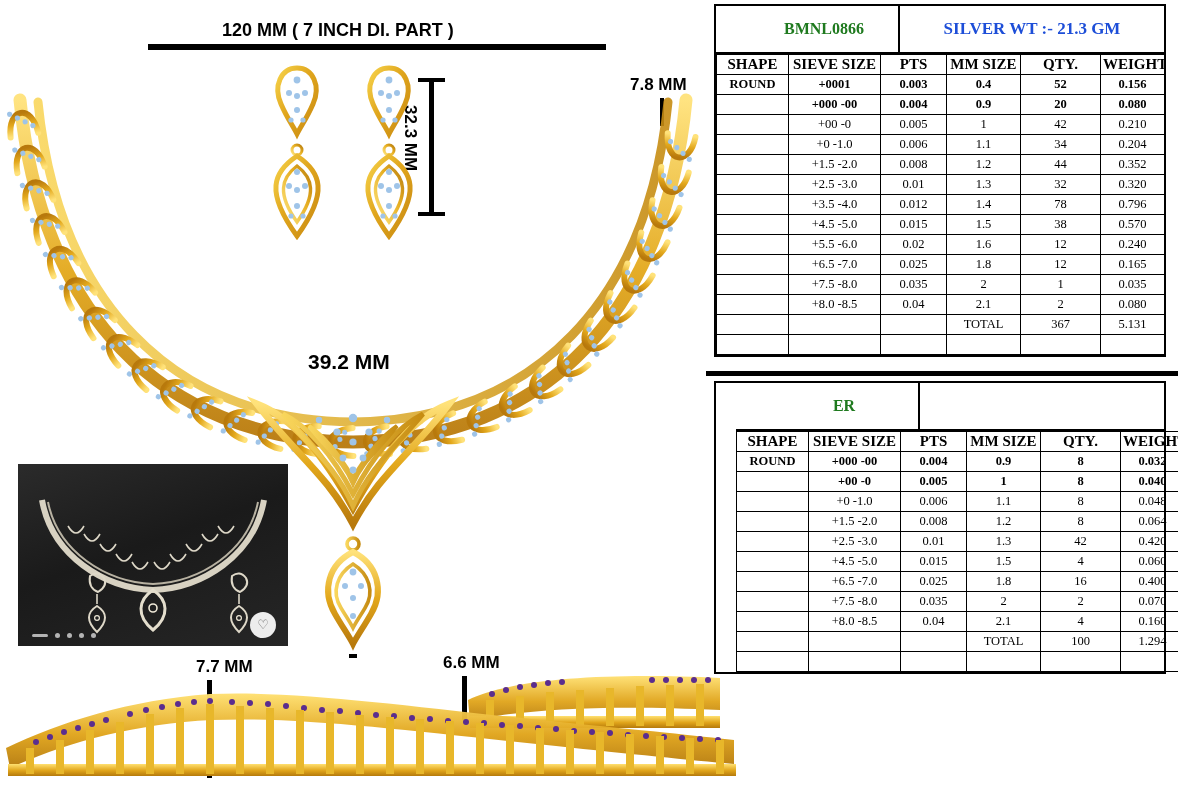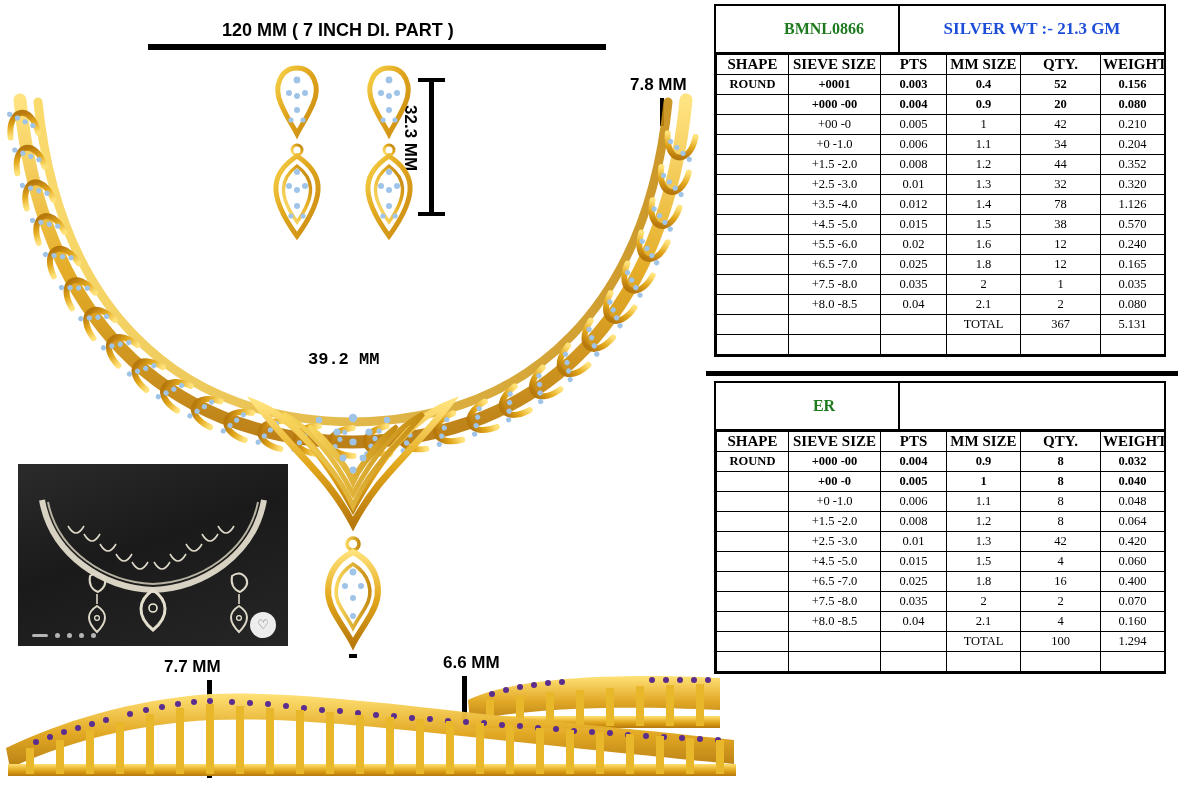--- a/index.html
+++ b/index.html
@@ -91,21 +91,21 @@
   
   .table-block {
     position: absolute;
     left: 714px;
     width: 452px;
     border: 2px solid #000;
     box-sizing: border-box;
     background: #fff;
   }
   #table-block-1 { top: 4px; }
-  #table-block-2 { top: 381px; }
+  #table-block-2 { top: 381px; padding-left: 20px; }
 
   .table-head {
     display: flex;
     border-bottom: 2px solid #000;
     height: 46px;
   }
   .table-head .code {
     width: 150px;
     border-right: 2px solid #000;
     display: flex; align-items: center; justify-content: center;
@@ -171,21 +171,21 @@
   <div class="dim-label" style="left:222px; top:20px; font-size:18px;">120 MM ( 7 INCH DI. PART )</div>
 
   <div class="rule-v" style="left:429px; top:78px; width:5px; height:138px;"></div>
   <div class="rule-h" style="left:418px; top:78px; width:27px; height:4px;"></div>
   <div class="rule-h" style="left:418px; top:212px; width:27px; height:4px;"></div>
   <div class="dim-label" style="left:420px; top:105px; font-size:17px; transform: rotate(90deg); transform-origin: left top;">32.3 MM</div>
 
   <div class="dim-label" style="left:630px; top:75px; font-size:17px;">7.8 MM</div>
   <div class="rule-v" style="left:660px; top:98px; width:4px; height:28px;"></div>
 
-  <div class="dim-label" style="left:308px; top:350px; font-size:17px;font-family:Liberation Mono, monospace;">39.2 MM</div>
+  <div class="dim-label" style="left:308px; top:350px; font-size:21px;">39.2 MM</div>
 
   <svg id="earring-art" viewBox="0 0 180 190">
     <defs>
       <linearGradient id="gold" x1="0" y1="0" x2="1" y2="1">
         <stop offset="0%" stop-color="#f6d24a"></stop>
         <stop offset="45%" stop-color="#e0a61d"></stop>
         <stop offset="100%" stop-color="#c98a12"></stop>
       </linearGradient>
       <linearGradient id="gold2" x1="0" y1="1" x2="1" y2="0">
         <stop offset="0%" stop-color="#ffe680"></stop>
@@ -471,21 +471,21 @@
     <div class="dots">
       <i class="bar"></i>
       <i></i>
       <i></i>
       <i></i>
       <i></i>
     </div>
     <div class="heart">♡</div>
   </div>
 
-  <div class="dim-label" style="left:164px; top:657px; font-size:17px;">7.7 MM</div>
+  <div class="dim-label" style="left:196px; top:657px; font-size:17px;">7.7 MM</div>
   <div class="rule-v" style="left:207px; top:680px; width:5px; height:98px;"></div>
 
   <div class="dim-label" style="left:443px; top:653px; font-size:17px;">6.6 MM</div>
   <div class="rule-v" style="left:462px; top:676px; width:5px; height:44px;"></div>
 
   <svg id="side-art" viewBox="0 0 740 128">
     <defs>
       <linearGradient id="g3" x1="0" y1="0" x2="0" y2="1">
         <stop offset="0%" stop-color="#ffe070"></stop>
         <stop offset="55%" stop-color="#e0a41a"></stop>
@@ -670,21 +670,21 @@
         <td>1.3</td>
         <td>32</td>
         <td>0.320</td>
       </tr>
       <tr>
         <td></td>
         <td>+3.5 -4.0</td>
         <td>0.012</td>
         <td>1.4</td>
         <td>78</td>
-        <td>1.126</td>
+        <td>0.796</td>
       </tr>
       <tr>
         <td></td>
         <td>+4.5 -5.0</td>
         <td>0.015</td>
         <td>1.5</td>
         <td>38</td>
         <td>0.570</td>
       </tr>
       <tr>

